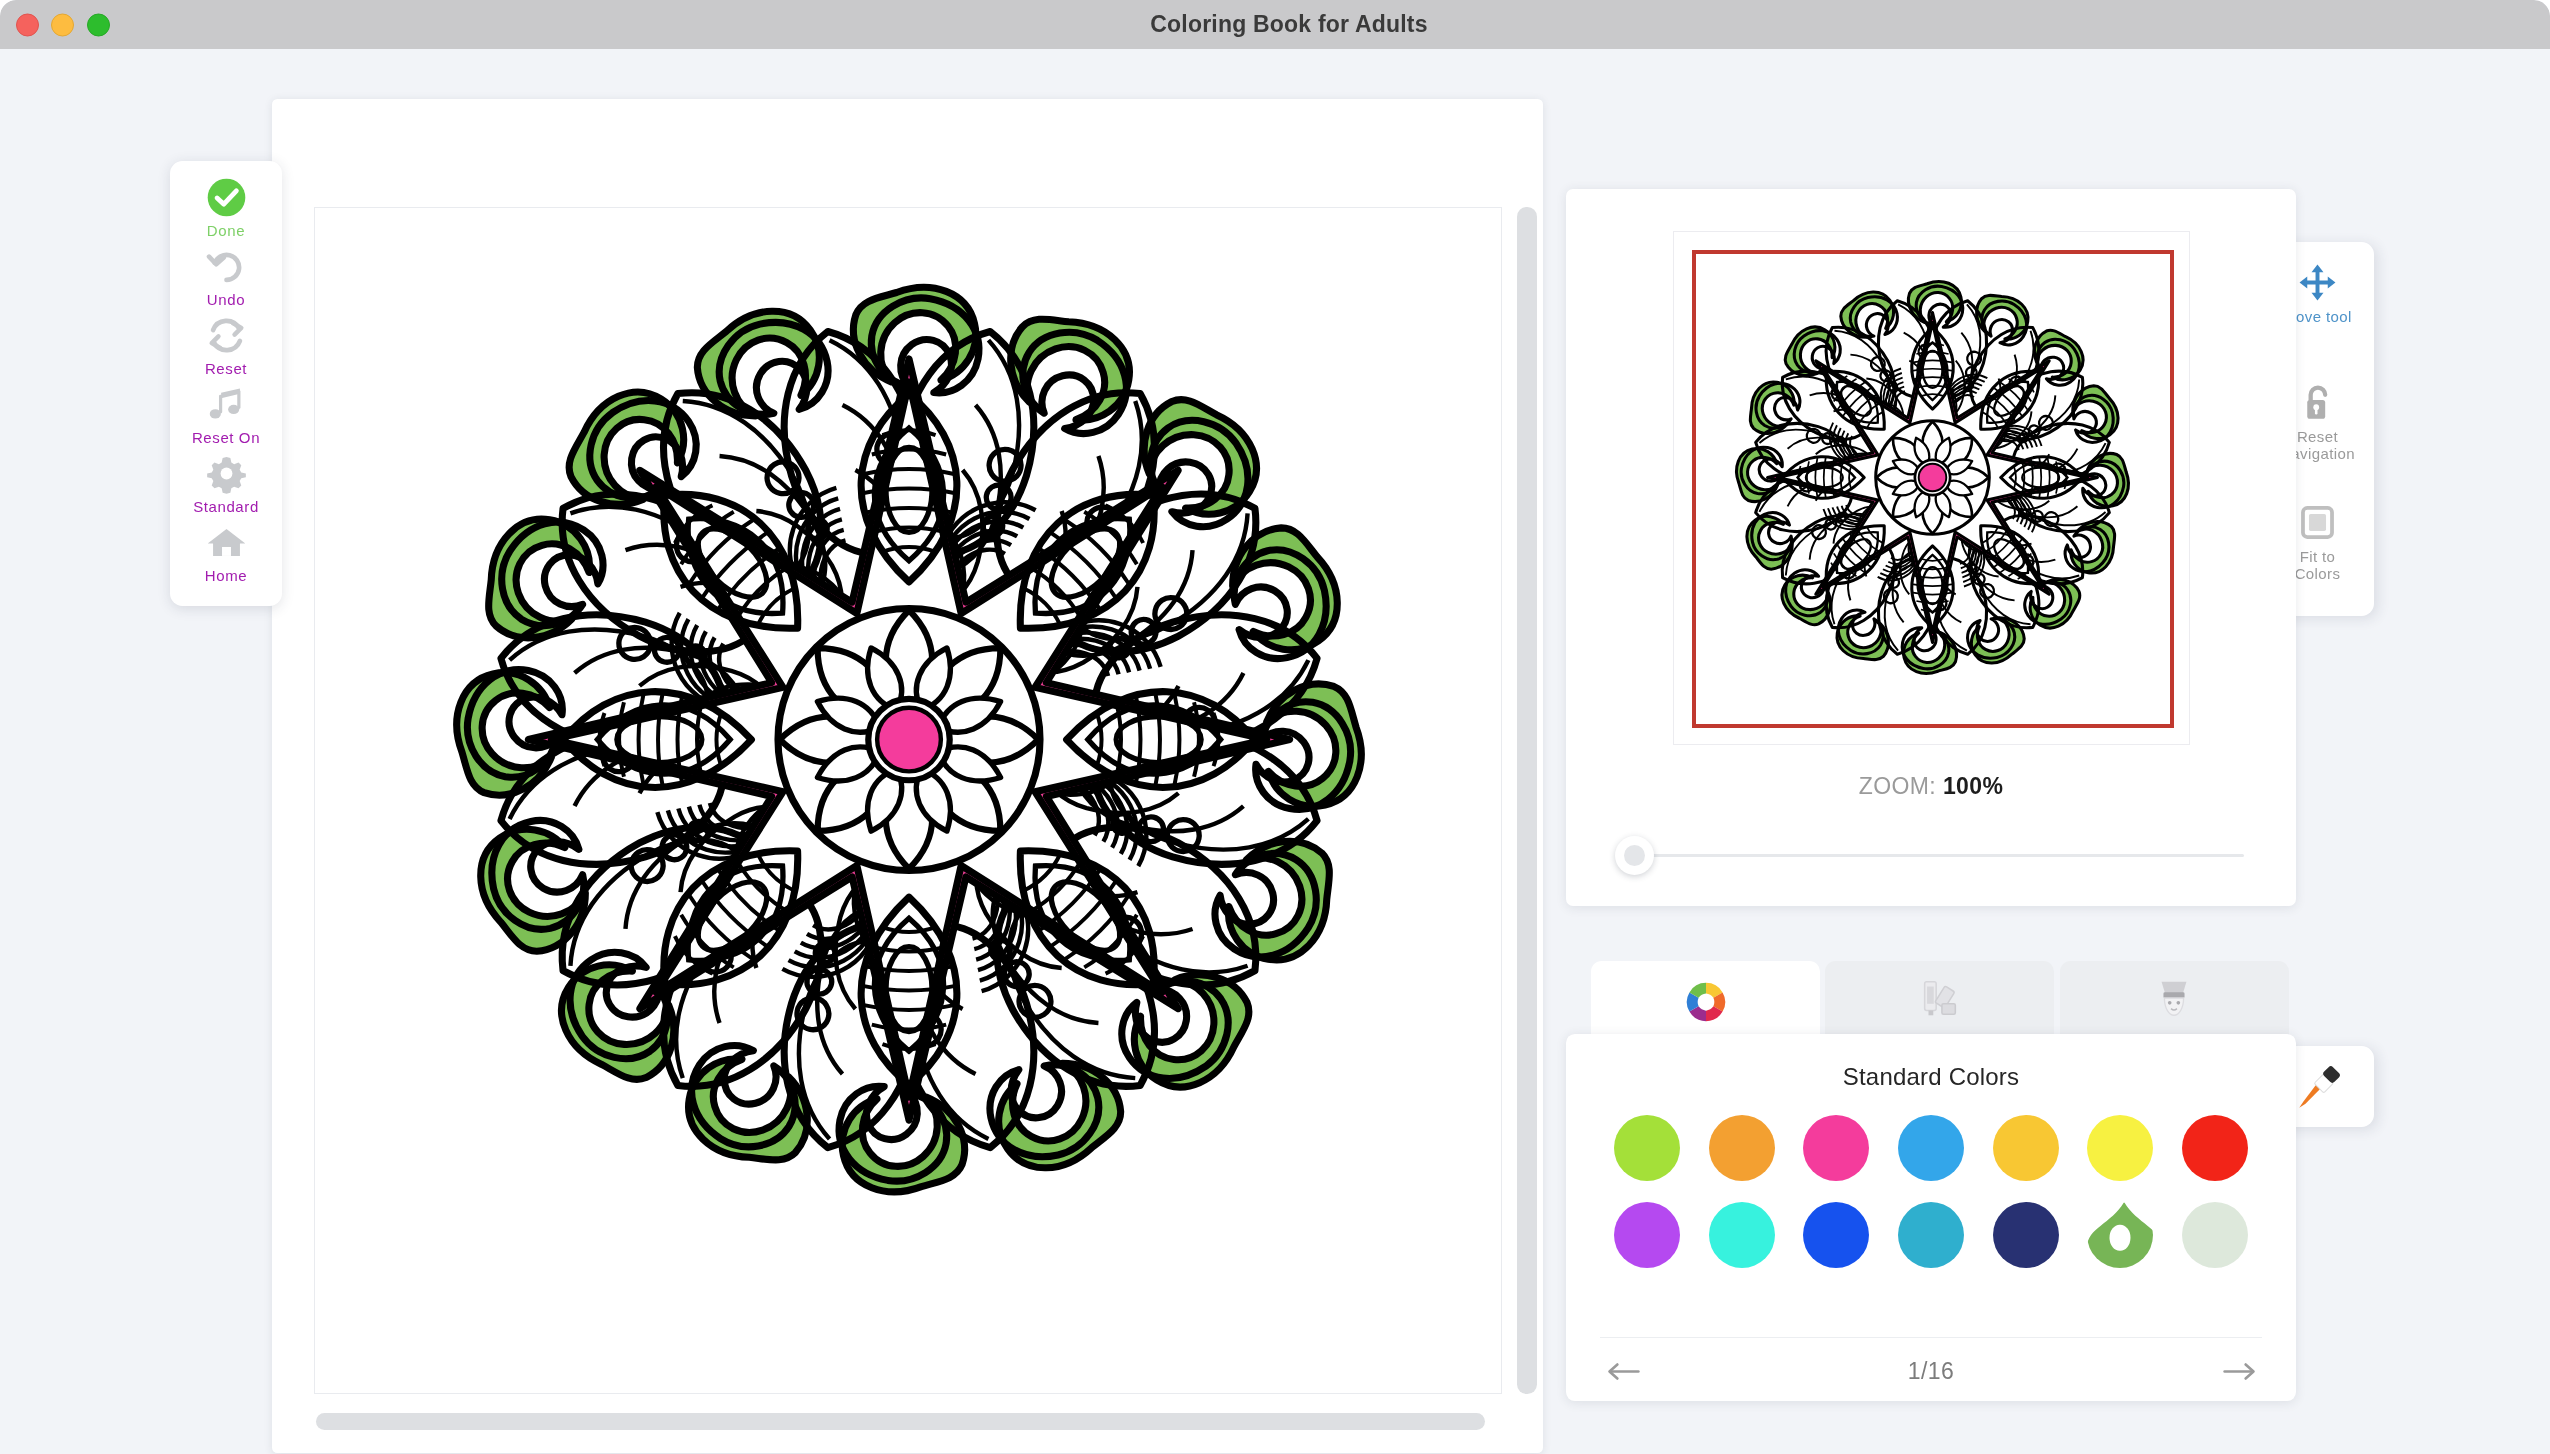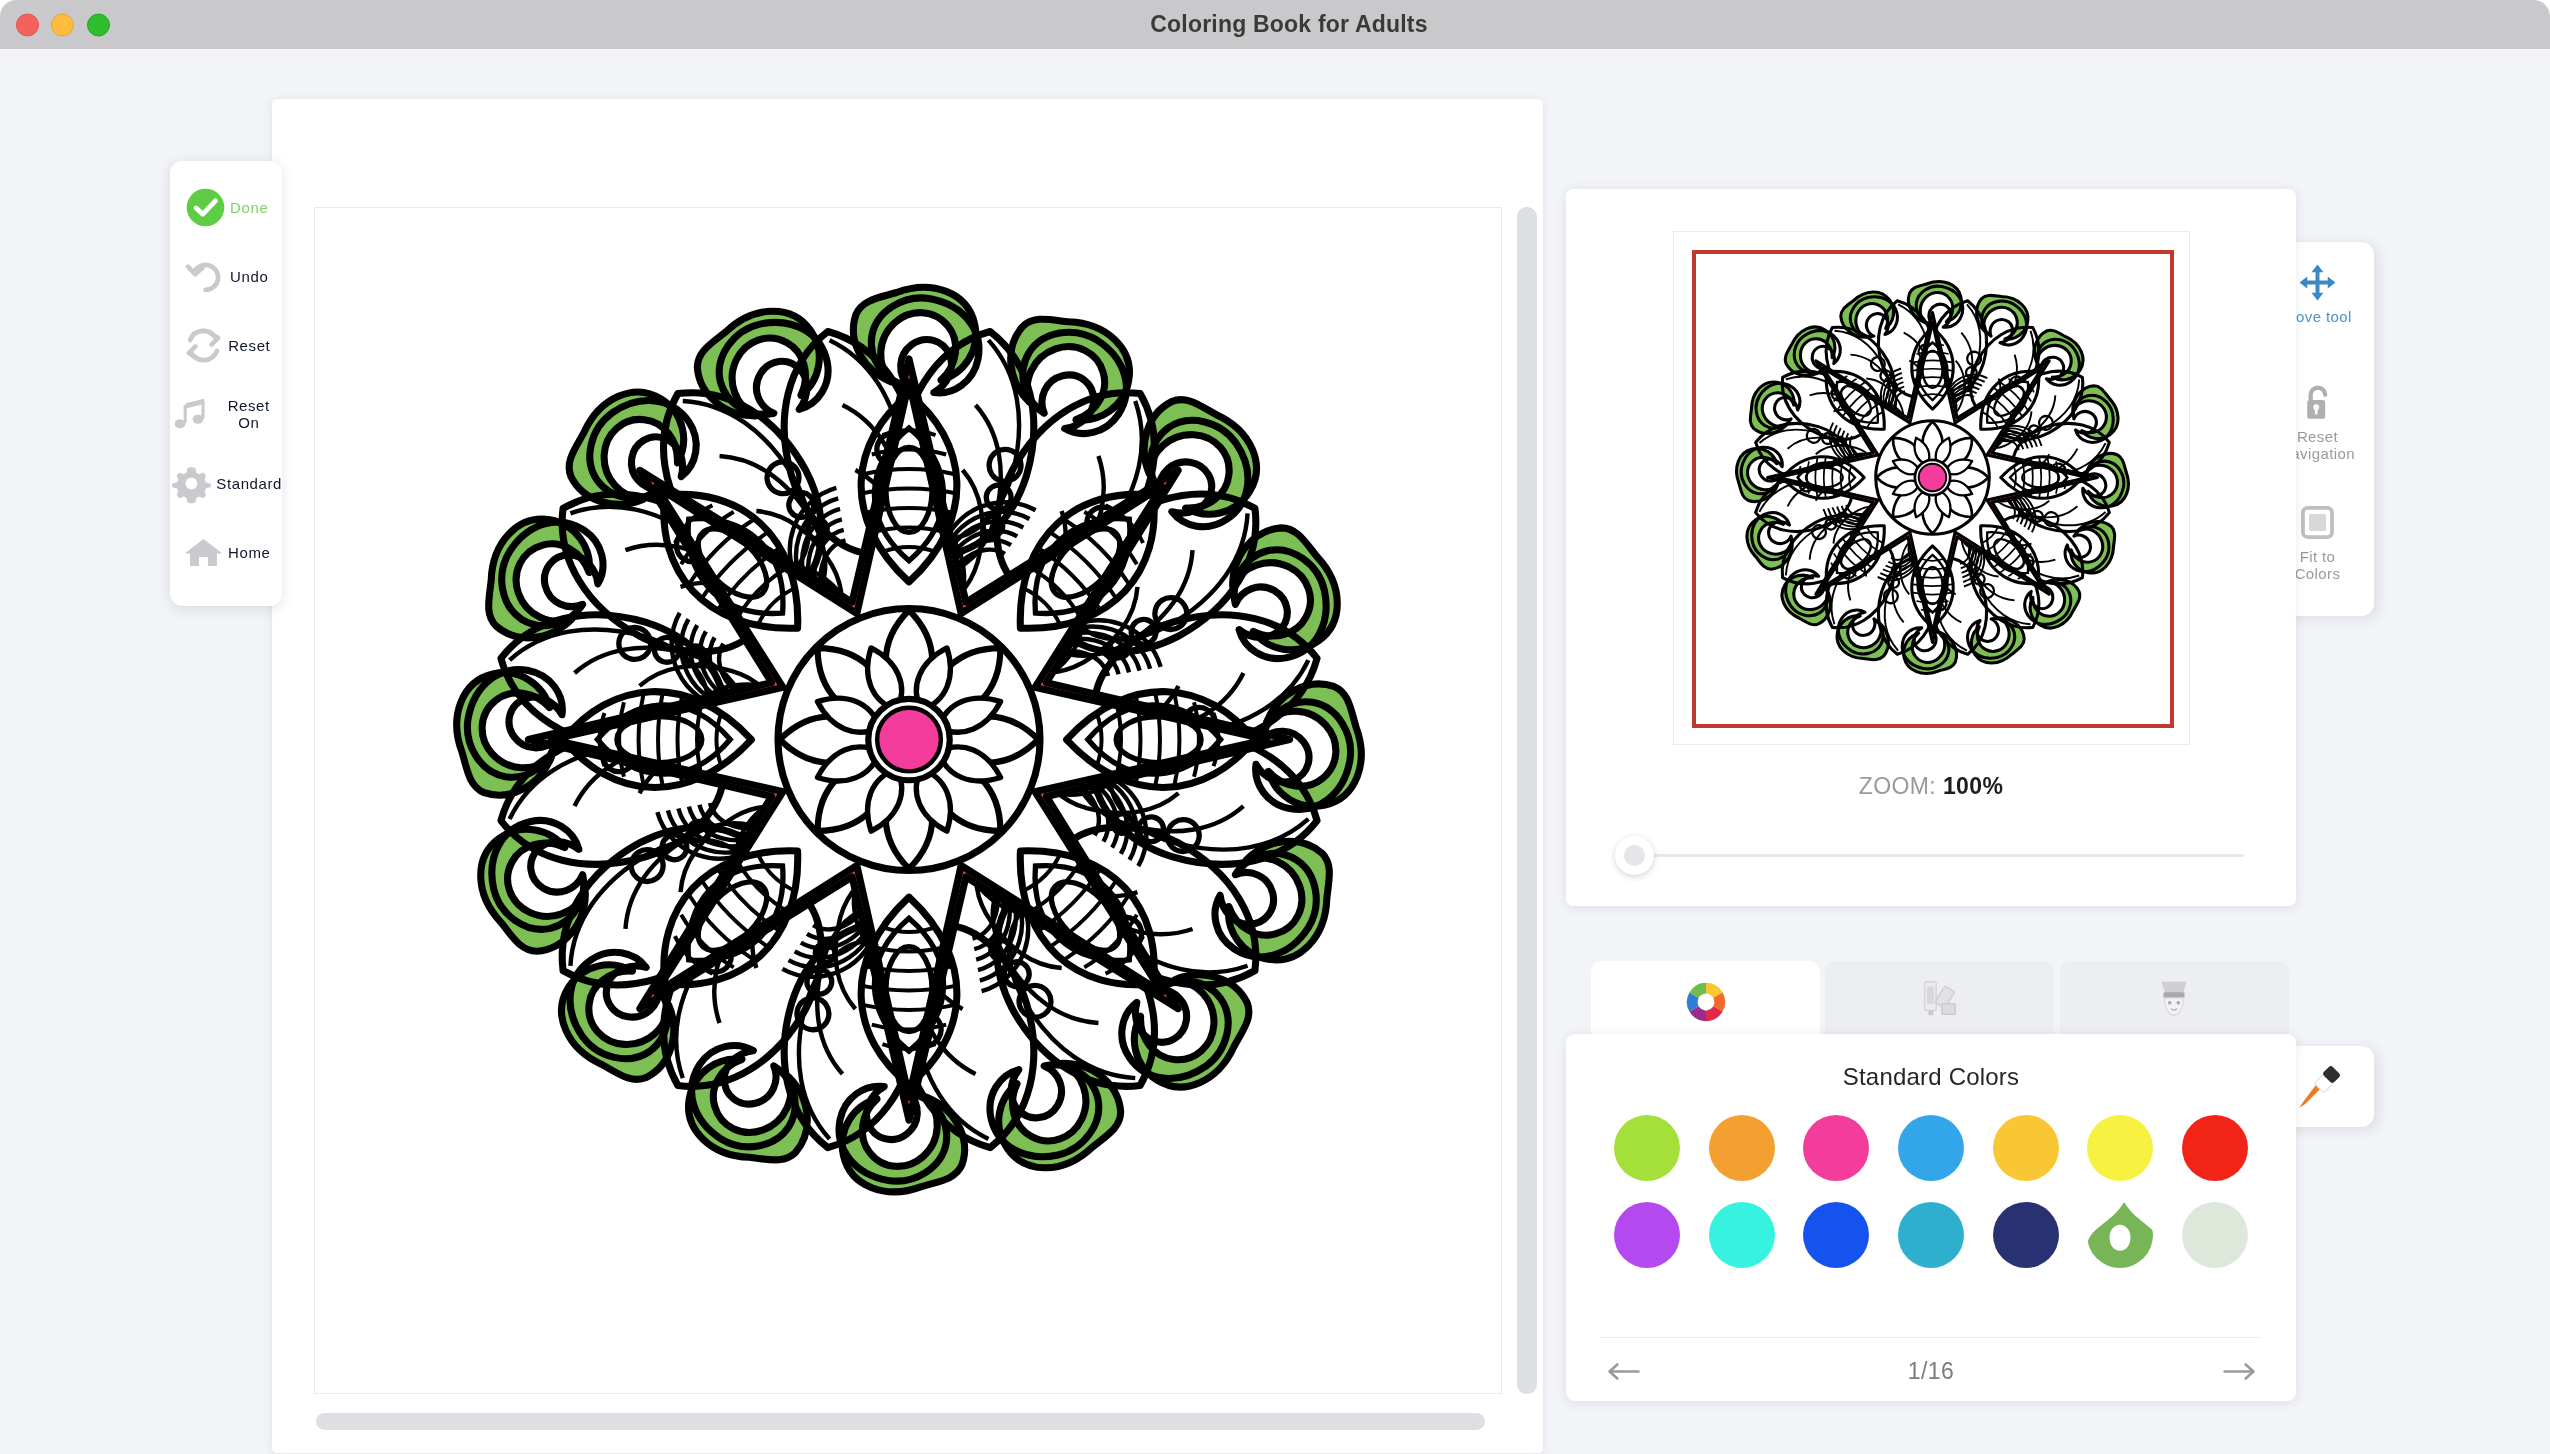--- a/index.html
+++ b/index.html
@@ -77,27 +77,27 @@
     position: absolute; left: 170px; top: 112px;
     width: 112px; height: 445px;
     background: #ffffff;
     border-radius: 12.4px;
     box-shadow: 0 2.7px 12.4px rgba(40,50,70,.13);
     padding-top: 12.4px;
     z-index: 5;
   }
   .tool-item {
     width: 100%; height: 69px;
-    display: flex; flex-direction: row;
+    display: flex; flex-direction: column;
     align-items: center; justify-content: center;
     gap: 3.5px; cursor: pointer;
   }
   .tool-icon { width: 43px; height: 43px; display: block; }
   .tool-label {
-    font-size: 15px; color: #0f172a; letter-spacing: 0.6px;
+    font-size: 15px; color: #a21caf; letter-spacing: 0.6px;
     text-align: center; line-height: 1.1;
   }
   .tool-item.active .tool-label { color: #7ed067; }
 
   
   .nav-card {
     position: absolute; left: 1566px; top: 140px;
     width: 730px; height: 717px;
     background: #ffffff;
     border-radius: 7px;

